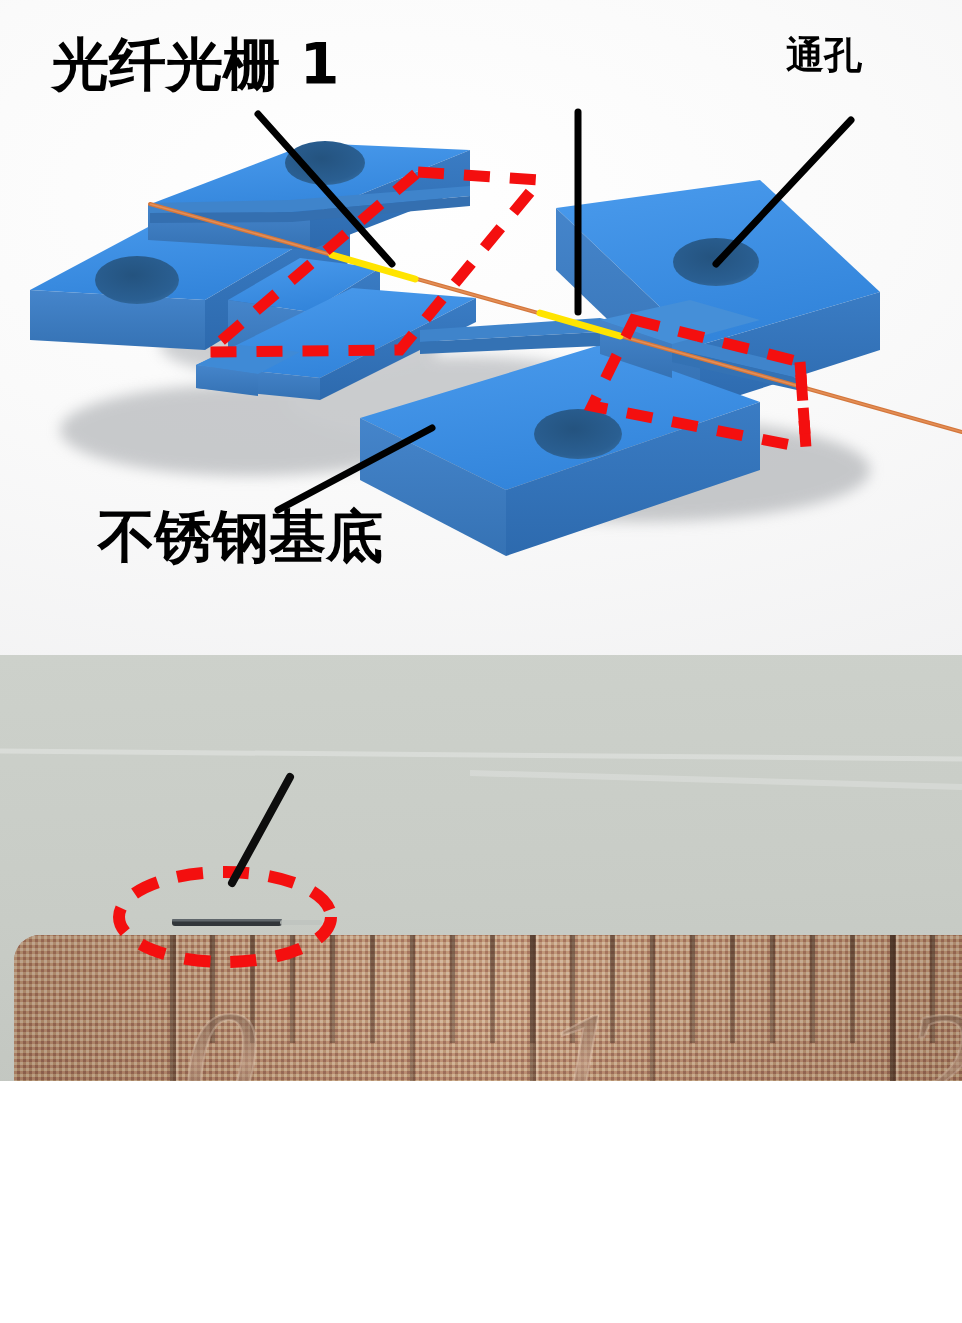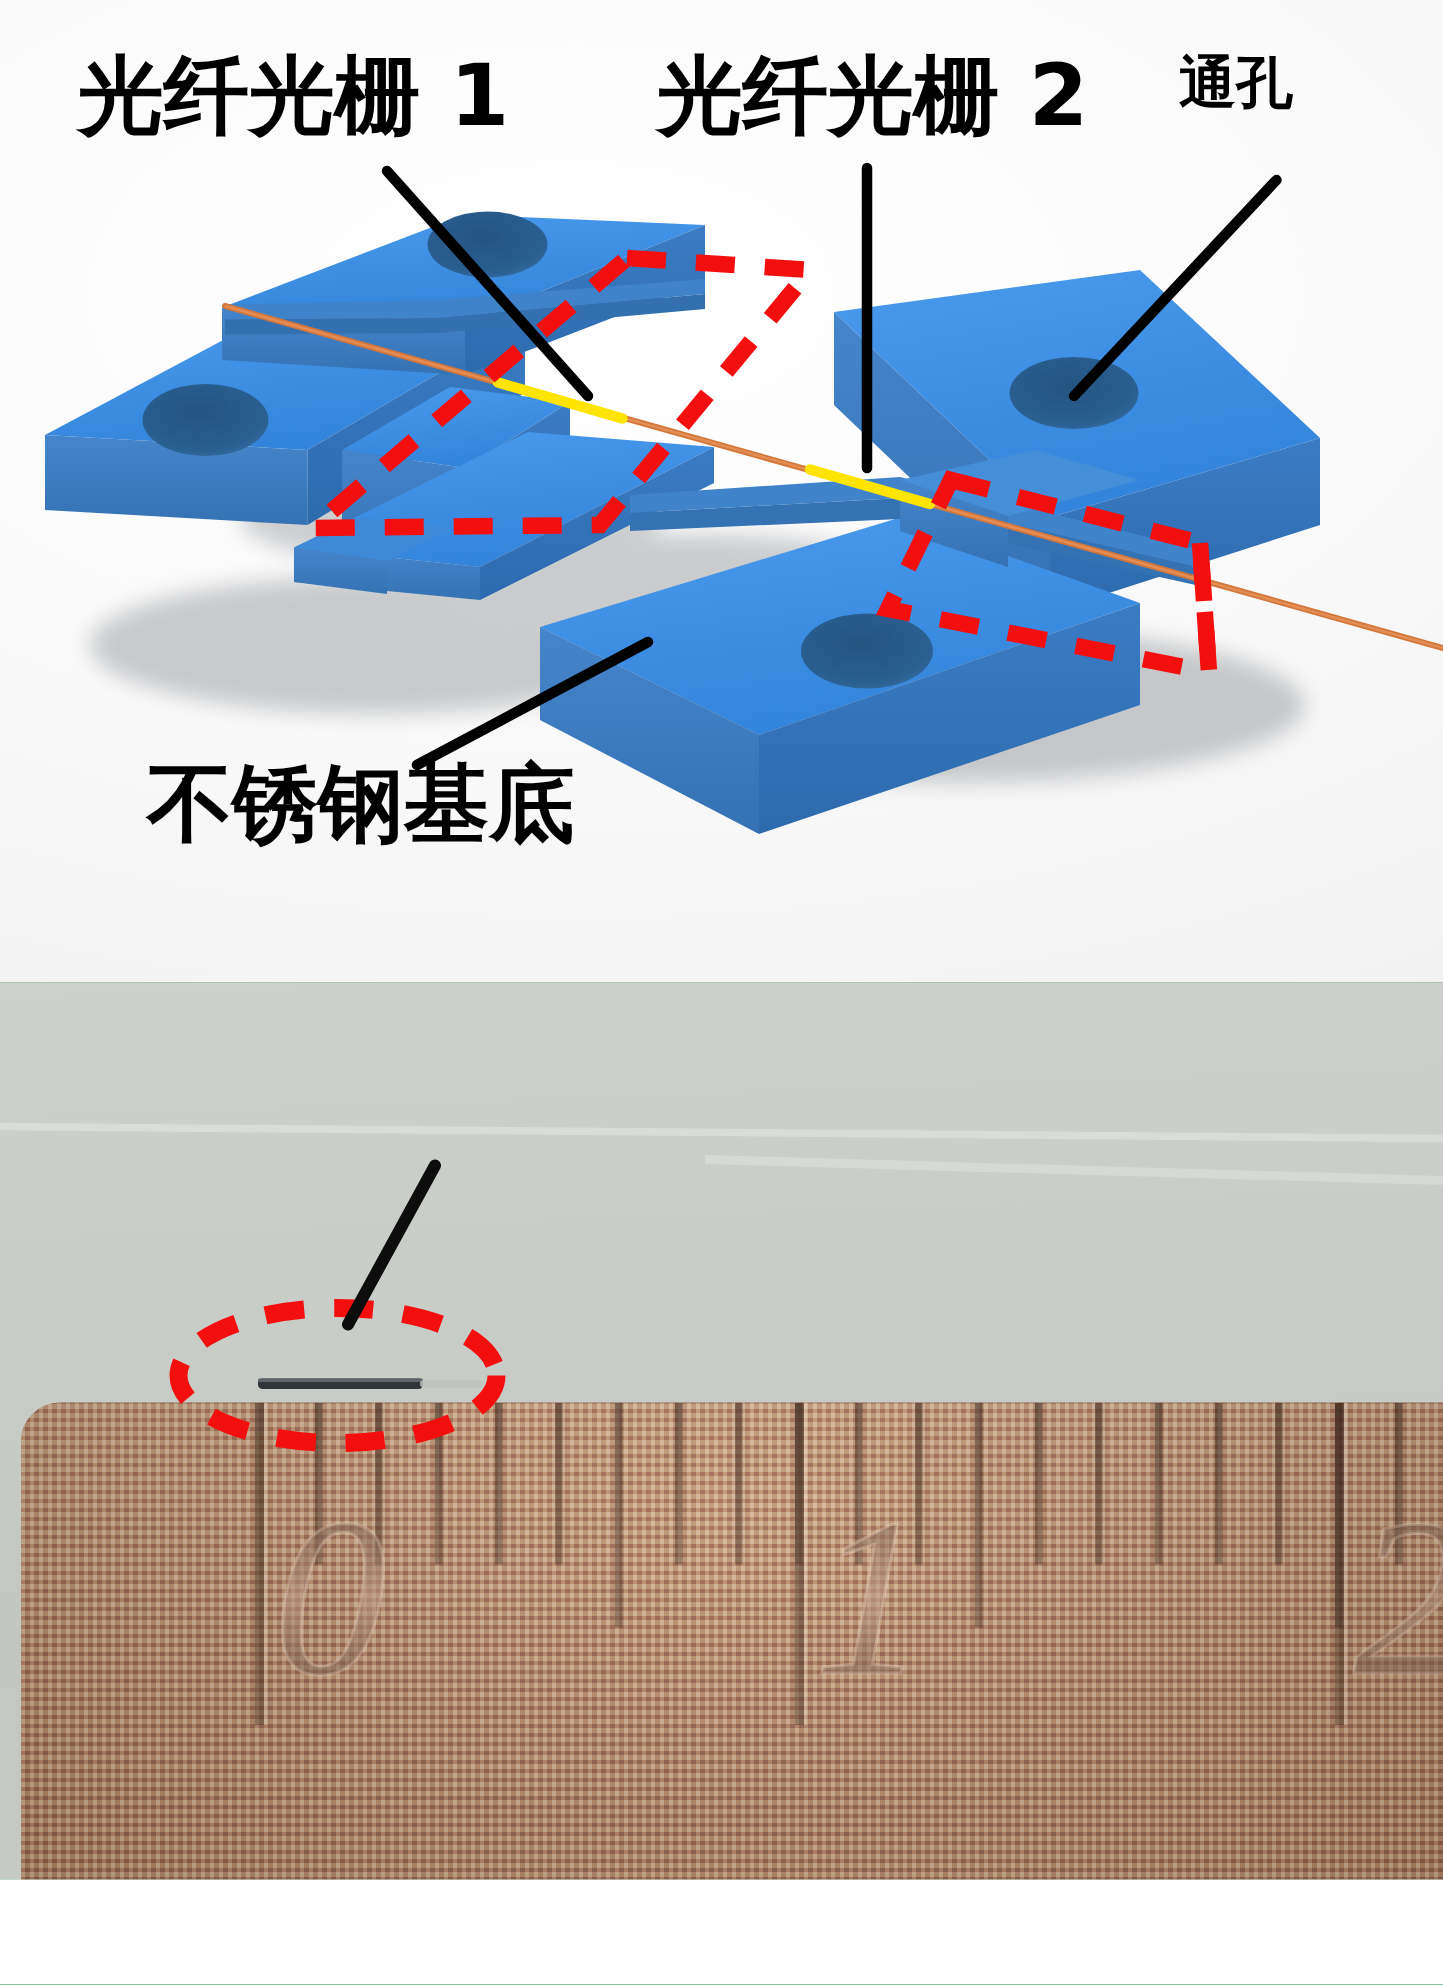--- a/index.html
+++ b/index.html
@@ -2,23 +2,23 @@
 <html><head>
 <meta charset="utf-8">
 <title>Fiber Bragg Grating Sensor Schematic</title>
 <style>
   html,body{margin:0;padding:0;background:#ffffff;}
   body{font-family:"Liberation Sans","DejaVu Sans",sans-serif;}
 
   #figure{
     position:relative;
     width:962px;
-    height:1253px;
-    overflow:hidden;
-    background:#15803d;
+    height:1081px;
+    overflow:hidden;
+    background:#c2410c;
   }
 
   
   #panel-top{
     position:absolute;
     left:0; top:0;
     width:962px; height:655px;
     background:
       radial-gradient(ellipse 120% 90% at 40% 30%, #ffffff 0%, #fafafa 45%, #f1f1f2 100%);
     overflow:hidden;
@@ -200,21 +200,20 @@
 
       <g stroke="#000" stroke-width="7" stroke-linecap="round">
         <line x1="258" y1="114" x2="392" y2="264"></line>
         <line x1="578" y1="112" x2="578" y2="312"></line>
         <line x1="851" y1="120" x2="716" y2="264"></line>
         <line x1="278" y1="510" x2="432" y2="428"></line>
       </g>
     </svg>
 
     <div class="lbl lbl-cjk" id="lbl-fbg1">光纤光栅 1</div>
-    <div class="lbl lbl-cjk" id="lbl-fbg2">光纤光栅 2</div>
     <div class="lbl lbl-cjk" id="lbl-via">通孔</div>
     <div class="lbl lbl-cjk" id="lbl-sub">不锈钢基底</div>
   </div>
 
   <div id="panel-bot">
 
     <div id="ruler">
       <div class="weave"></div>
 
       <svg class="svgwrap" width="948" height="400" viewBox="0 0 948 400">

